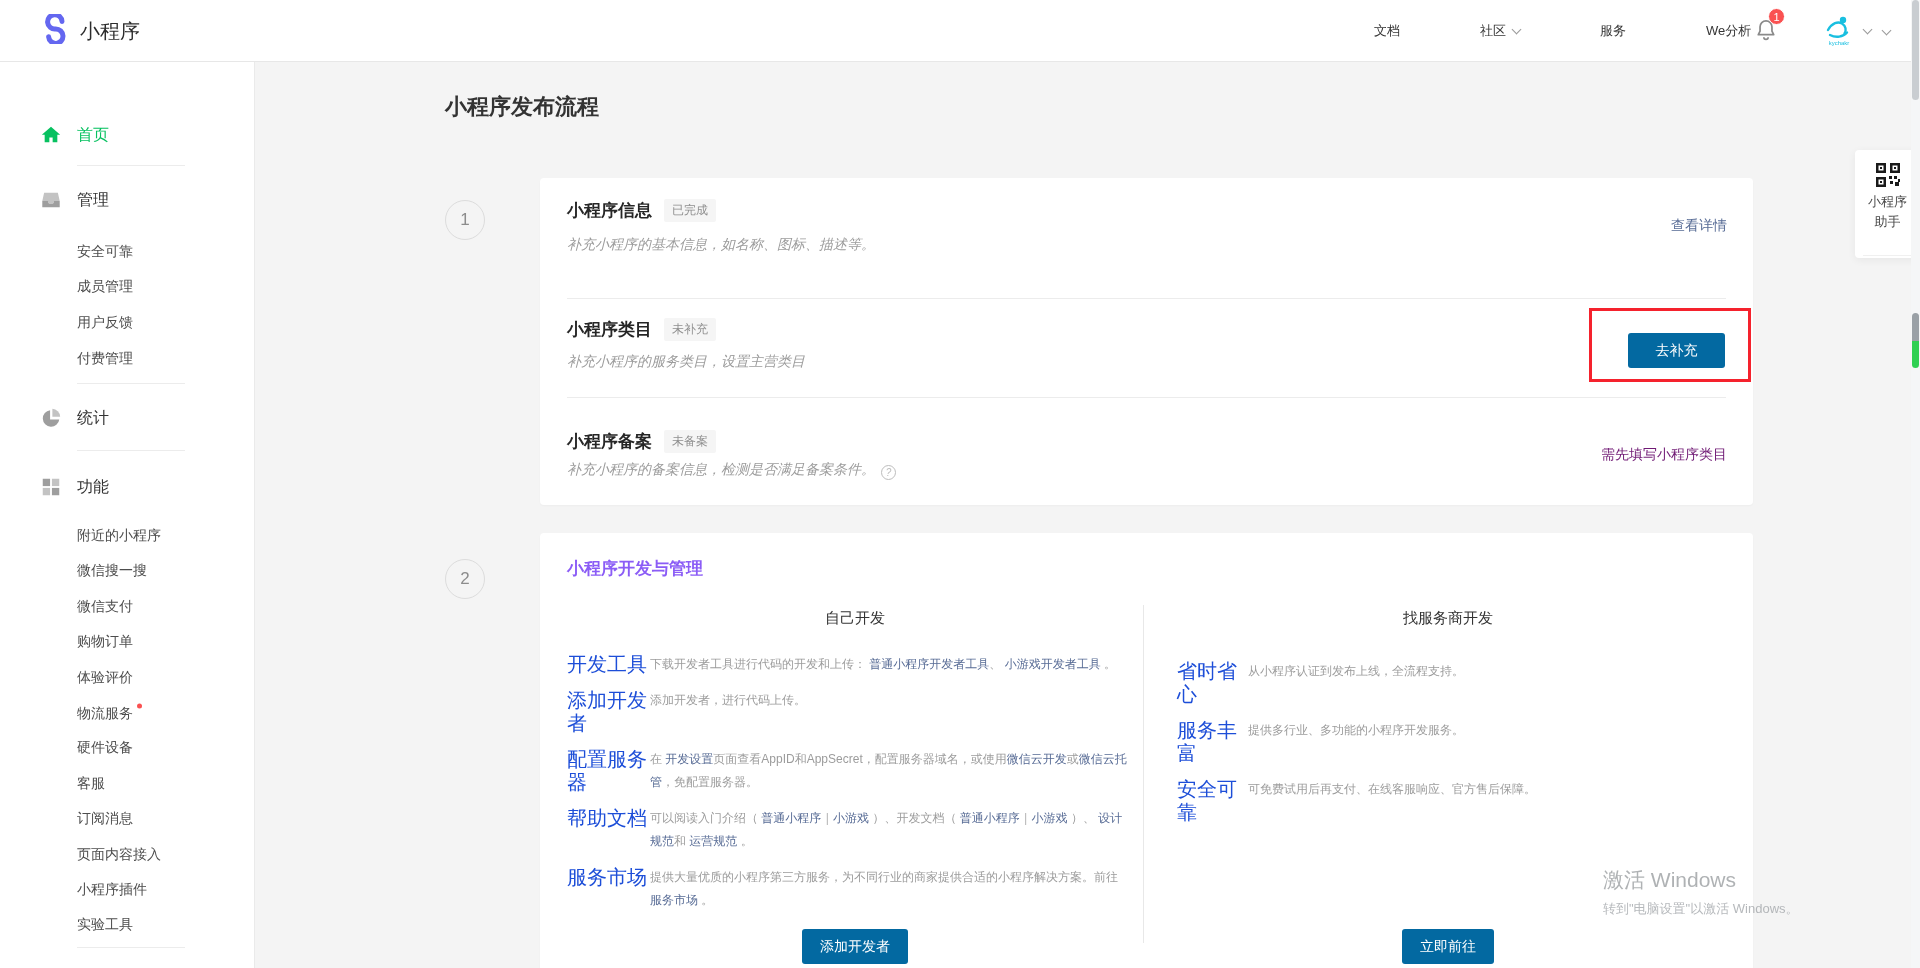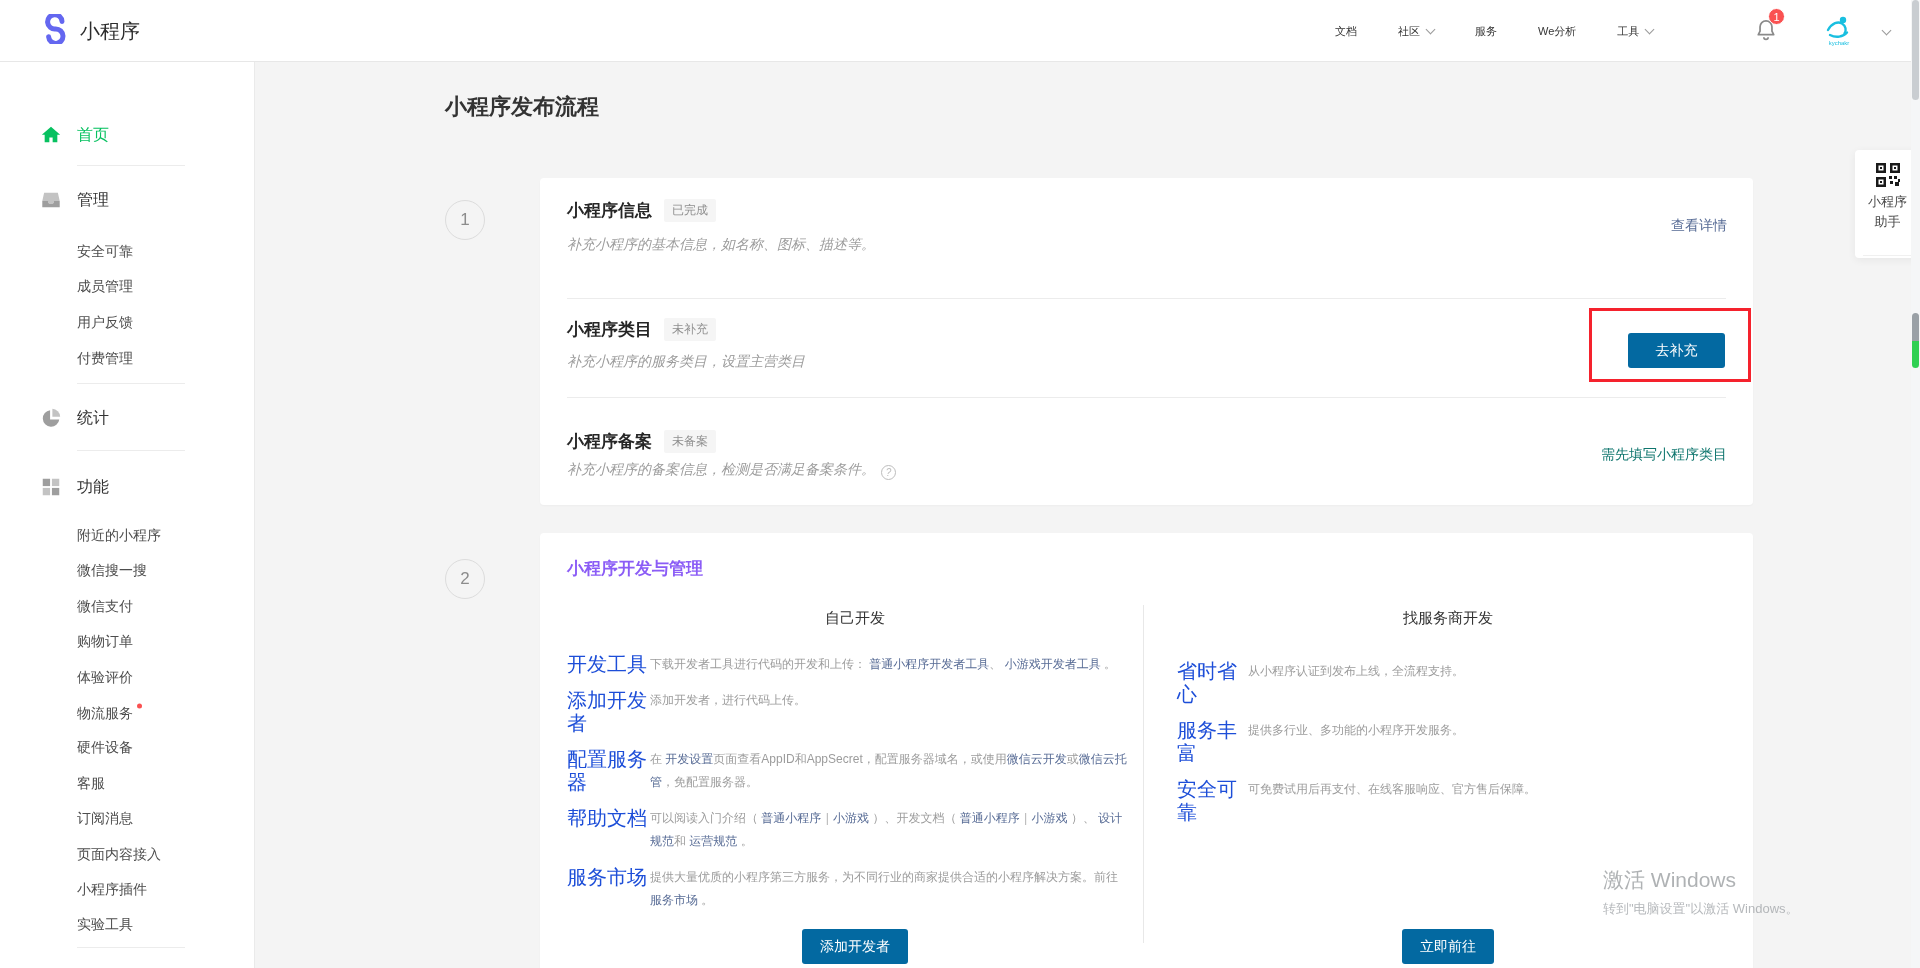--- a/index.html
+++ b/index.html
@@ -5,21 +5,21 @@
   * { margin:0; padding:0; box-sizing:border-box; }
   html,body { width:1920px; height:968px; }
   body { font-family:"Liberation Sans","DejaVu Sans",sans-serif; background:#f4f4f4; overflow:hidden; }
   #app { position:relative; width:1920px; height:968px; background:#f4f4f4; overflow:hidden; }
 
   
   .topbar { position:absolute; left:0; top:0; width:1920px; height:62px; background:#fff; border-bottom:1px solid #e7e7e7; z-index:20; }
   .logo { position:absolute; left:40px; top:14px; display:flex; align-items:center; gap:10px; cursor:pointer; }
   .logo-text { font-size:20px; color:#2c2c2c; }
   .top-nav { position:absolute; left:1335px; top:0; height:62px; display:flex; align-items:center; gap:41px; }
-  .nav-item { font-size:11px; color:#353535; white-space:nowrap; cursor:pointer; }
+  .nav-item { font-size:13px; color:#353535; white-space:nowrap; cursor:pointer;margin-left:39px; }
   .chev { display:inline-block; width:7px; height:7px; border-right:1.5px solid #9a9a9a; border-bottom:1.5px solid #9a9a9a; transform:rotate(45deg); margin-left:7px; vertical-align:2px; }
   .bell-wrap { position:absolute; left:1753px; top:16px; width:30px; height:30px; cursor:pointer; }
   .badge-red { position:absolute; left:15px; top:-8px; min-width:17px; height:17px; border-radius:9px; background:#fa5151; color:#fff; font-size:11px; line-height:17px; text-align:center; padding:0 2px; border:1px solid #fff; }
   .avatar { position:absolute; left:1820px; top:13px; width:38px; height:38px; border-radius:4px; background:#fff; overflow:hidden; cursor:pointer; text-align:center; }
   .avatar-caption { display:block; font-size:7px; color:#19bfe0; line-height:7px; margin-top:-4px; transform:scale(.85); }
   .avatar-chev { position:absolute; left:1876px; top:27px; }
 
   
   .sidebar { position:absolute; left:0; top:62px; width:255px; height:906px; background:#fff; border-right:1px solid #eaeaea; z-index:10; }
   .side-item { position:absolute; left:77px; transform:translateY(-50%); white-space:nowrap; cursor:pointer; }
@@ -31,21 +31,21 @@
   .new-dot { display:inline-block; width:5px; height:5px; border-radius:50%; background:#fa5151; margin-left:4px; vertical-align:9px; }
 
   
   .page-title { position:absolute; left:445px; top:92px; font-size:22px; font-weight:600; color:#333; }
   .step-circle { position:absolute; left:445px; width:40px; height:40px; border:1px solid #dcdcdc; border-radius:50%; color:#8c8c8c; font-size:17px; display:flex; align-items:center; justify-content:center; background:transparent; }
   .card { position:absolute; left:540px; width:1213px; background:#fff; border-radius:4px; box-shadow:0 1px 2px rgba(0,0,0,0.03); }
   .row-title { position:absolute; left:27px; font-size:17px; font-weight:600; color:#262626; white-space:nowrap; }
   .row-badge { display:inline-block; margin-left:12px; background:#f5f5f5; color:#8f8f8f; font-size:12px; font-weight:400; padding:3px 8px; border-radius:2px; vertical-align:2px; }
   .row-desc { position:absolute; left:27px; font-size:14px; color:#9c9c9c; white-space:nowrap;font-style:italic; }
   .row-link { position:absolute; right:26px; font-size:14px; color:#576b95; cursor:pointer; }
-  .row-note { position:absolute; right:26px; font-size:14px; color:#0f766e; }
+  .row-note { position:absolute; right:26px; font-size:14px; color:#701a75; }
   .h-div { position:absolute; left:27px; right:27px; border-top:1px solid #ececec; }
   .red-box { position:absolute; left:1049px; top:130px; width:162px; height:74px; border:3px solid #f5222d; }
   .btn-green { display:inline-block; background:#0369a1; color:#fff; font-size:14px; border:none; border-radius:3px; height:35px; line-height:35px; padding:0 18px; cursor:pointer; white-space:nowrap; }
   .btn-fill { position:absolute; left:1088px; top:155px; width:97px; text-align:center; padding:0; }
   .help-circle { display:inline-flex; width:15px; height:15px; border:1px solid #bdbdbd; border-radius:50%; color:#bdbdbd; font-size:10px; align-items:center; justify-content:center; margin-left:6px; vertical-align:-2px; cursor:pointer; }
 
   
   .card2-title { position:absolute; left:27px; top:24px; font-size:17px; font-weight:600; color:#8b5cf6; }
   .col-header { position:absolute; top:76px; font-size:15px; color:#333; text-align:center; }
   .col-header.left { left:27px; width:576px; }

